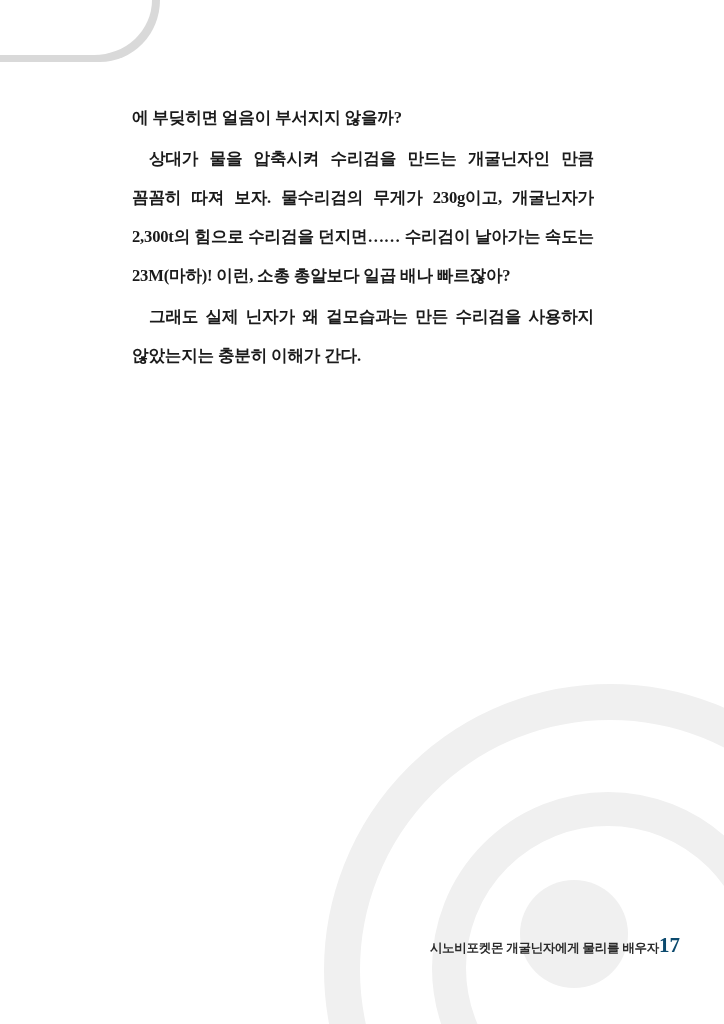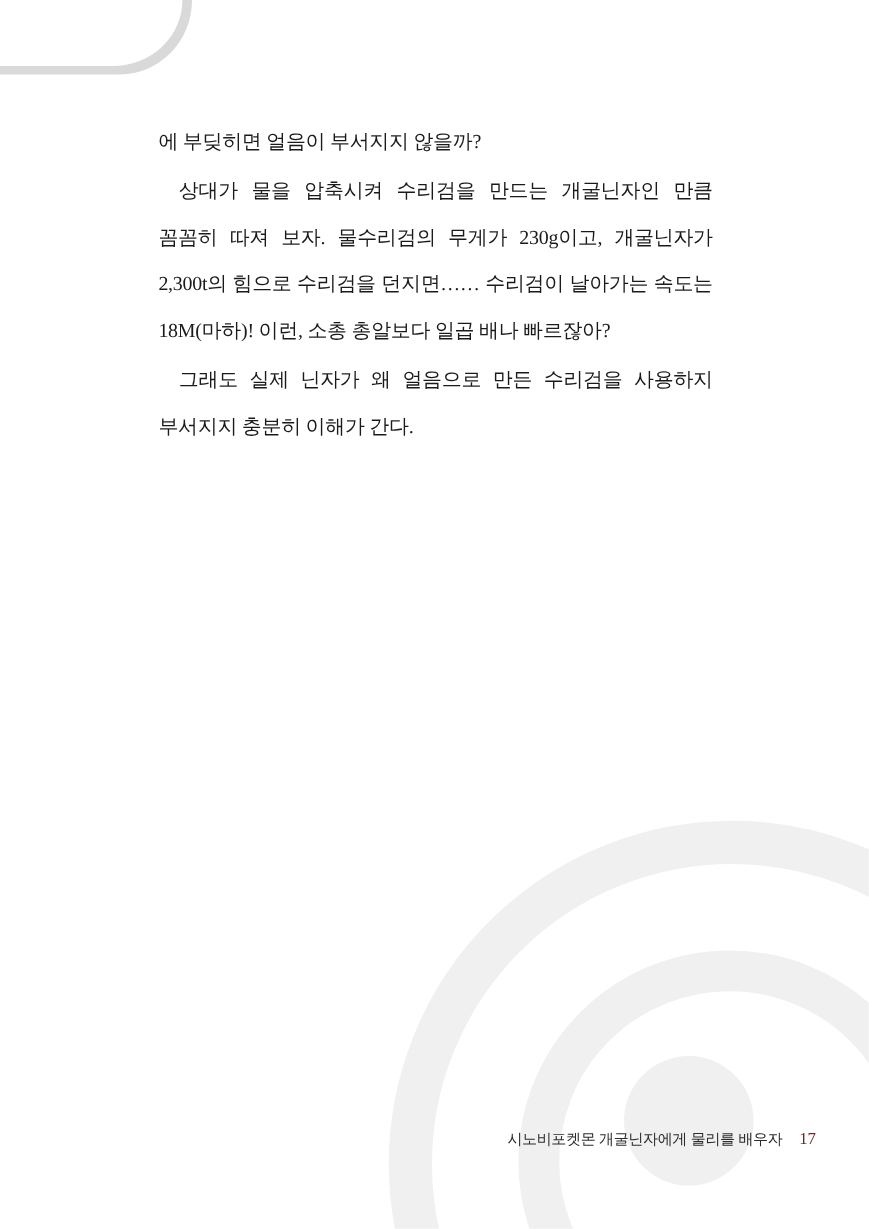--- a/index.html
+++ b/index.html
@@ -13,20 +13,21 @@
     font-family: "Liberation Serif", serif;
     overflow: hidden;
   }
 
   .page {
     position: relative;
     width: 724px;
     height: 1024px;
     background: #ffffff;
     overflow: hidden;
+    font-weight: bold;
   }
 
   
   .corner-band {
     position: absolute;
     top: 0;
     left: 0;
     width: 160px;
     height: 62px;
     background: #d9d9d9;
@@ -109,31 +110,30 @@
     text-indent: 17px;
   }
 
   
   .footer {
     position: absolute;
     right: 44px;
     bottom: 66px;
     display: flex;
     align-items: baseline;
-    gap: 14px;
   }
   .footer-title {
     font-size: 12.5px;
     color: #2a2a2a;
     letter-spacing: -0.3px;
     font-family: "Liberation Sans", sans-serif;
   }
   .footer-pageno {
-    font-size: 14px;
-    color: #7f1d1d;
+    font-size: 21px;
+    color: #0c4a6e;
     font-family: "Liberation Serif", serif;
     margin-top: 40px;
   }
 </style>
 </head>
 <body>
 
 <div class="page">
 
   <div class="corner-band">
@@ -141,22 +141,22 @@
   </div>
 
   <div class="rings">
     <div class="ring ring-outer"></div>
     <div class="ring ring-mid"></div>
     <div class="ring ring-inner"></div>
   </div>
 
   <div class="content">
     <p class="para">에 부딪히면 얼음이 부서지지 않을까?</p>
-    <p class="para indent">상대가 물을 압축시켜 수리검을 만드는 개굴닌자인 만큼 꼼꼼히 따져 보자. 물수리검의 무게가 230g이고, 개굴닌자가 2,300t의 힘으로 수리검을 던지면…… 수리검이 날아가는 속도는 18M(마하)! 이런, 소총 총알보다 일곱 배나 빠르잖아?</p>
-    <p class="para indent">그래도 실제 닌자가 왜 얼음으로 만든 수리검을 사용하지 부서지지 충분히 이해가 간다.</p>
+    <p class="para indent">상대가 물을 압축시켜 수리검을 만드는 개굴닌자인 만큼 꼼꼼히 따져 보자. 물수리검의 무게가 230g이고, 개굴닌자가 2,300t의 힘으로 수리검을 던지면…… 수리검이 날아가는 속도는 23M(마하)! 이런, 소총 총알보다 일곱 배나 빠르잖아?</p>
+    <p class="para indent">그래도 실제 닌자가 왜 겉모습과는 만든 수리검을 사용하지 않았는지는 충분히 이해가 간다.</p>
   </div>
 
   <div class="footer">
     <span class="footer-title">시노비포켓몬 개굴닌자에게 물리를 배우자</span>
     <span class="footer-pageno">17</span>
   </div>
 
 </div>
 
 </body></html>

